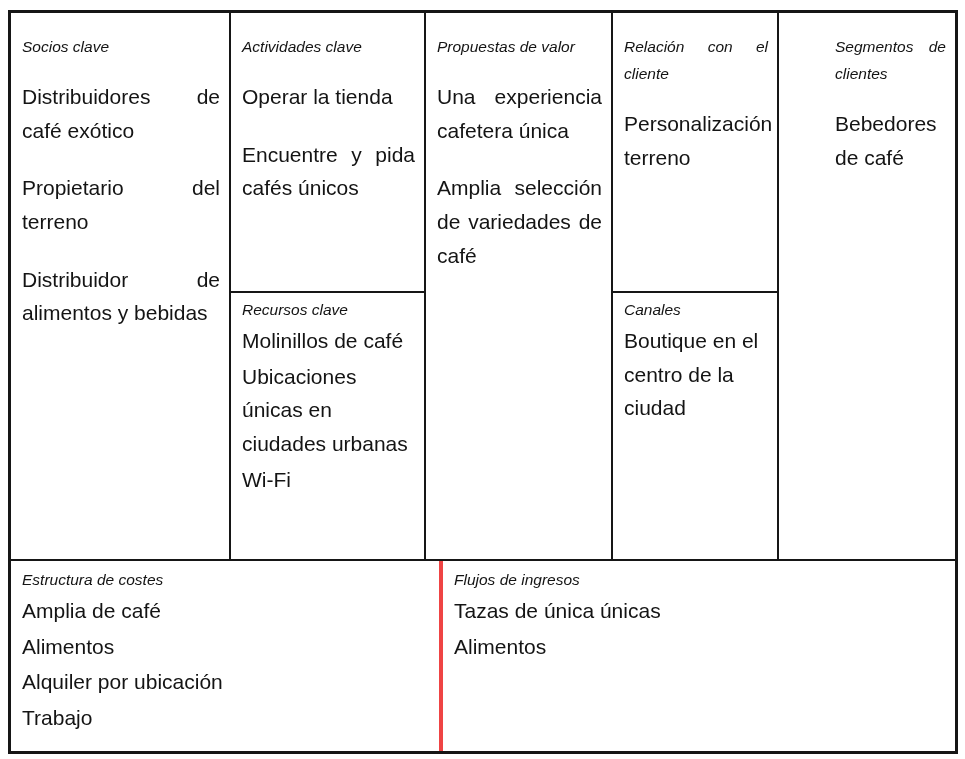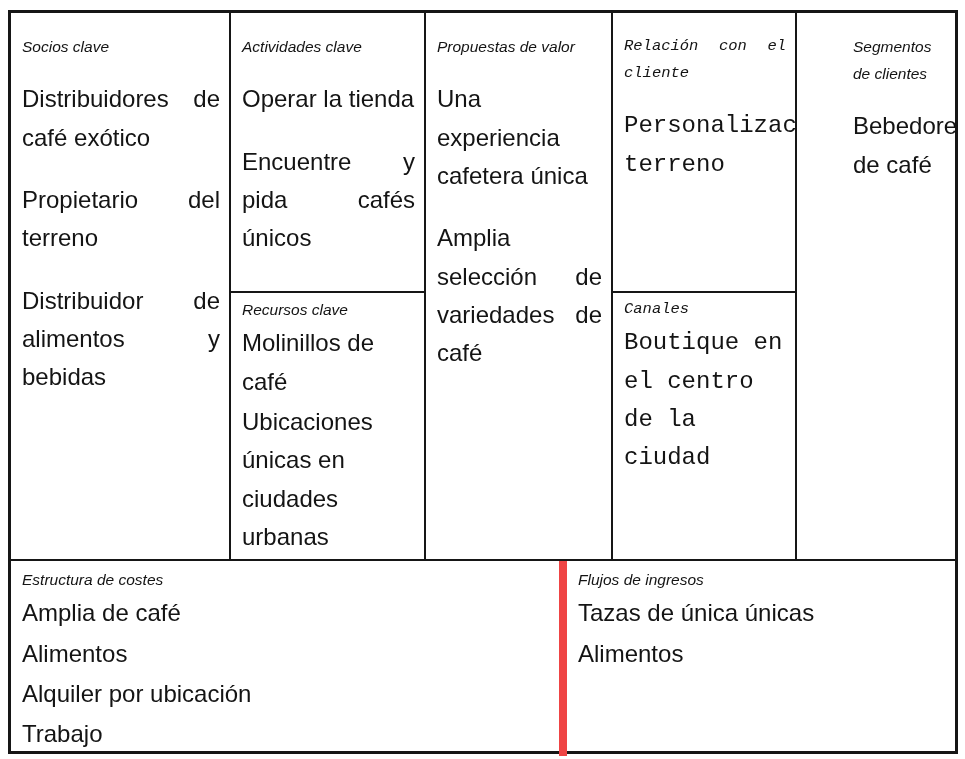--- a/index.html
+++ b/index.html
@@ -39,50 +39,50 @@
   .col {
     box-sizing: border-box;
     display: flex;
     flex-direction: column;
     overflow: hidden;
   }
   .col-borde { border-right: 2px solid #161616; }
   .col-1 { width: 220px; flex: none; }
   .col-2 { width: 195px; flex: none; justify-content: center; }
   .col-3 { width: 187px; flex: none; align-items: center; }
-  .col-4 { width: 184px; flex: none; font-family: Liberation Mono, monospace; }
+  .col-4 { width: 166px; flex: none; }
   .col-5 { flex: 1; padding-left: 45px; }
   .cell {
     box-sizing: border-box;
     padding: 0 9px 0 11px;
     overflow: hidden;
     flex: 1;
   }
   .sub-top {
     flex: none;
     height: 280px;
     border-bottom: 2px solid #161616;
   }
   .bottom-left {
-    width: 556px;
+    width: 432px;
     flex: none;
-    border-right: 8px solid #ef4444;
+    border-right: 4px solid #ef4444;
     box-sizing: border-box;
   }
   .bottom-right { flex: 1; border-radius: 14px; }
   .title {
     font-style: italic;
     font-size: 15.5px;
     line-height: 1.75;
     margin: 20px 0 20px 0;
   }
   .title-tight { margin: 3px 0 1px 0; }
   .title-bottom { margin: 5px 0 1px 0; }
   .item {
-    font-size: 24px;
+    font-size: 21px;
     line-height: 1.6;
     margin: 0 0 24px 0;
   }
   .tight .item { margin: 0 0 2px 0; }
   .justify { text-align: justify; }
 </style>
 </head>
 <body>
 
 <div class="page">

